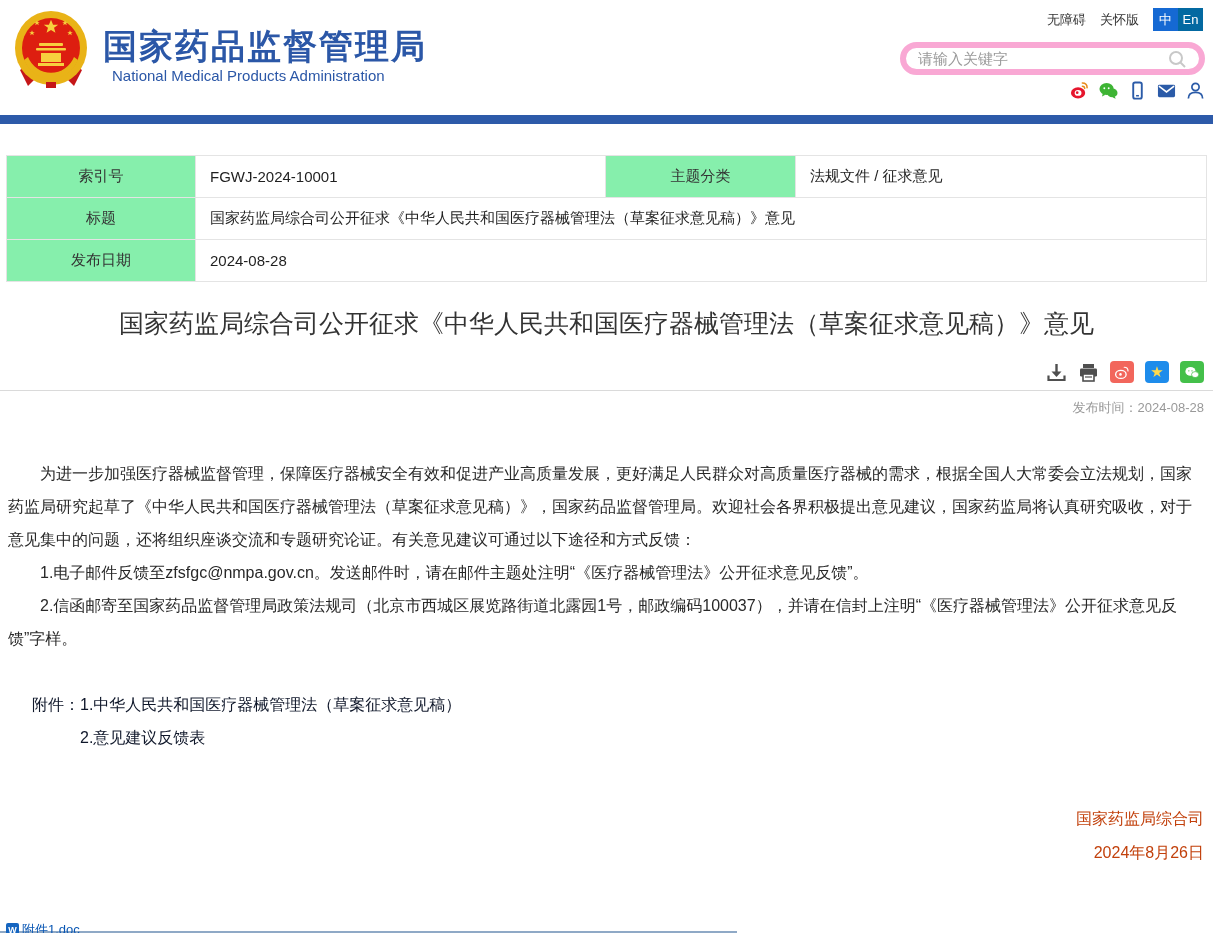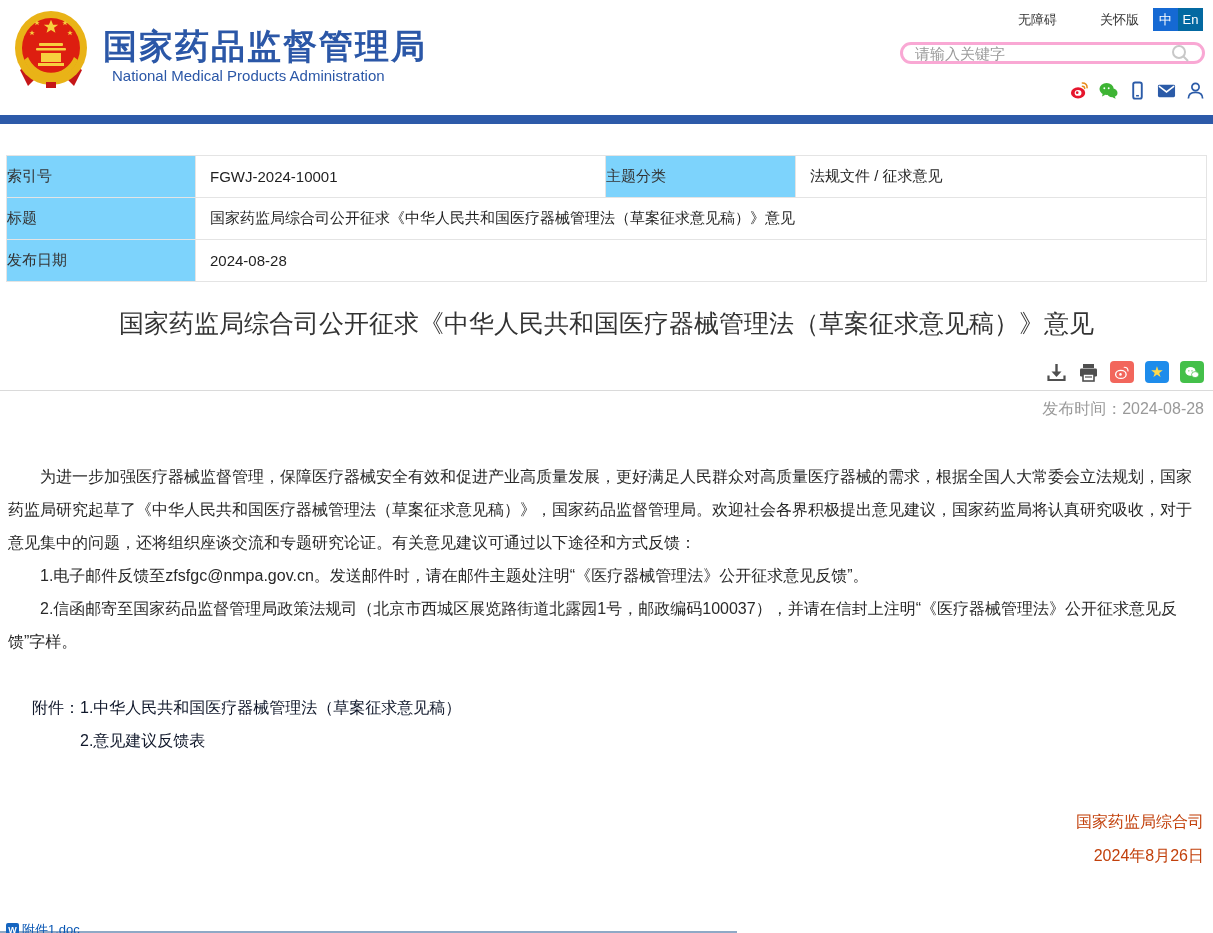--- a/index.html
+++ b/index.html
@@ -7,49 +7,49 @@
   body {
     width:1213px; height:933px; position:relative; overflow:hidden;
     font-family:"Liberation Sans","DejaVu Sans",sans-serif; color:#282828;
   }
   
   .header { position:relative; height:115px; background:#fff; }
   .emblem { position:absolute; left:14px; top:10px; width:74px; height:78px; }
   .site-title { position:absolute; left:103px; top:24px; font-size:34px; font-weight:bold; color:#2b57a7; letter-spacing:2px; }
   .site-sub { position:absolute; left:112px; top:67px; font-size:15px; color:#2b57a7; }
   .top-utility { position:absolute; right:10px; top:8px; display:flex; align-items:center; gap:14px; font-size:13px; color:#333; }
-  .top-utility a { cursor:pointer;margin-left:29px; }
+  .top-utility a { cursor:pointer; }
   .lang-toggle { display:flex; }
   .lang-btn { width:25px; height:23px; display:flex; align-items:center; justify-content:center; font-size:13px; color:#fff; cursor:pointer; }
   .lang-zh { background:#1569d3; }
   .lang-en { background:#0369a1; }
-  .search-box { position:absolute; right:8px; top:42px; width:305px; height:22px; border:3px solid #f9a8d4; border-radius:17px; display:flex; align-items:center; padding:0 12px; }
+  .search-box { position:absolute; right:8px; top:42px; width:305px; height:33px; border:6px solid #f9a8d4; border-radius:17px; display:flex; align-items:center; padding:0 12px; }
   .search-box input { flex:1; border:none; outline:none; font-size:15px; color:#333; background:transparent; font-family:inherit; }
   .search-box input::placeholder { color:#9a9a9a; }
   .social-row { position:absolute; right:8px; top:81px; display:flex; align-items:center; gap:10px; }
   .social-row .sicon { width:19px; height:19px; display:block; cursor:pointer; }
   
   .blue-bar { height:9px; background:#2d5aa9; }
   
   .meta-table { width:1201px; margin:31px 6px 0 6px; border-collapse:collapse; font-size:15px; }
   .meta-table td { border:1px solid #e4e4e4; height:42px; }
-  .meta-table .lbl { width:189px; background:#7dd3fc; color:#333; }
+  .meta-table .lbl { width:189px; background:#86efac; text-align:center; color:#333; }
   .meta-table .val { padding-left:14px; color:#1f1f1f; }
   .meta-table .val-idx { width:410px; }
   .meta-table .lbl2 { width:190px; }
   
   .art-title { margin-top:25px; text-align:center; font-size:25px; color:#333; font-weight:500; }
   .toolbar { margin-top:21px; padding-right:9px; display:flex; justify-content:flex-end; align-items:center; gap:11px; }
   .tool-ic { width:21px; height:21px; cursor:pointer; display:block; }
   .share-sq { width:24px; height:22px; border-radius:4px; display:flex; align-items:center; justify-content:center; cursor:pointer; }
   .share-weibo { background:#f2665c; }
   .share-qzone { background:#1e8ceb; font-size:15px; color:#ffd94d; }
   .share-wechat { background:#44c04a; }
   .divider { border-bottom:1px solid #dadada; margin-top:7px; }
-  .pub-time { text-align:right; padding-right:9px; margin-top:8px; font-size:16px; color:#999; }
+  .pub-time { text-align:right; padding-right:9px; margin-top:8px; font-size:13px; color:#999; }
   .body-text { margin-top:40px; padding:0 8px; font-size:16px; line-height:33px; color:#282828; }
   .body-text p { text-indent:32px; }
   .attach-block { margin-top:33px; padding:0 0; font-size:16px; line-height:33px; color:#0f172a; }
   .attach-line1 { padding-left:32px; }
   .attach-line1 .att-link, .attach-line2 { cursor:pointer; }
   .attach-line2 { padding-left:80px; }
   .sign-block { margin-top:48px; padding-right:9px; text-align:right; font-size:16px; line-height:34px; color:#c2410c; }
   
   .bottom-sliver { position:absolute; left:0; bottom:0; width:737px; border-bottom:2px solid #8fa9c6; height:16px; overflow:visible; }
   .dl-link { position:absolute; left:6px; top:4px; display:flex; align-items:center; gap:3px; font-size:13px; color:#0a57b4; cursor:pointer; white-space:nowrap; }

